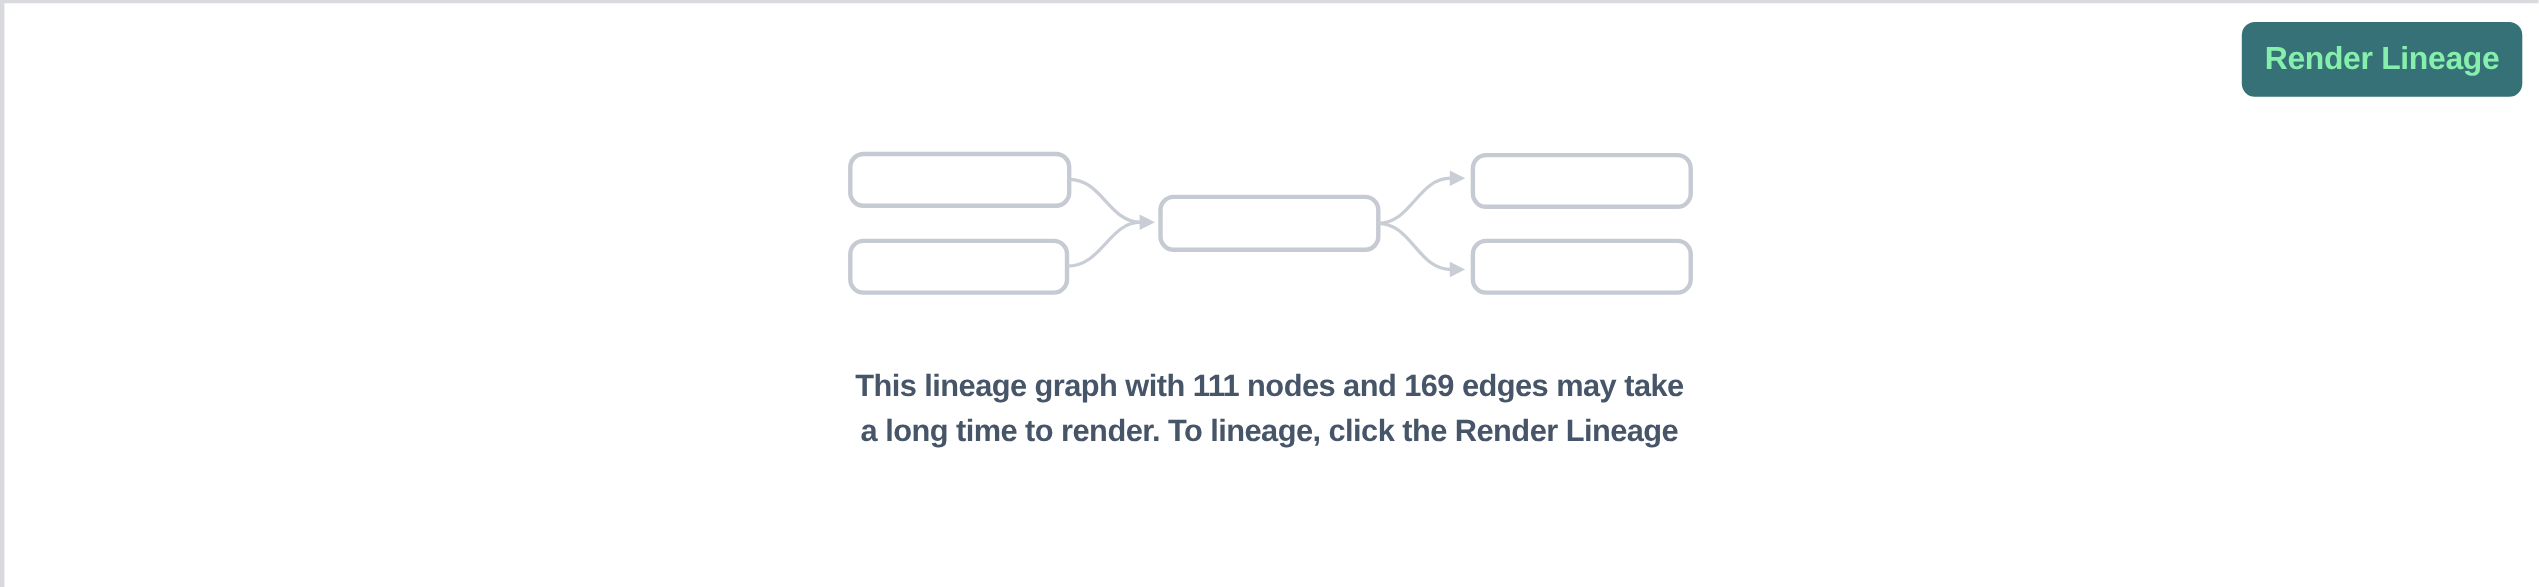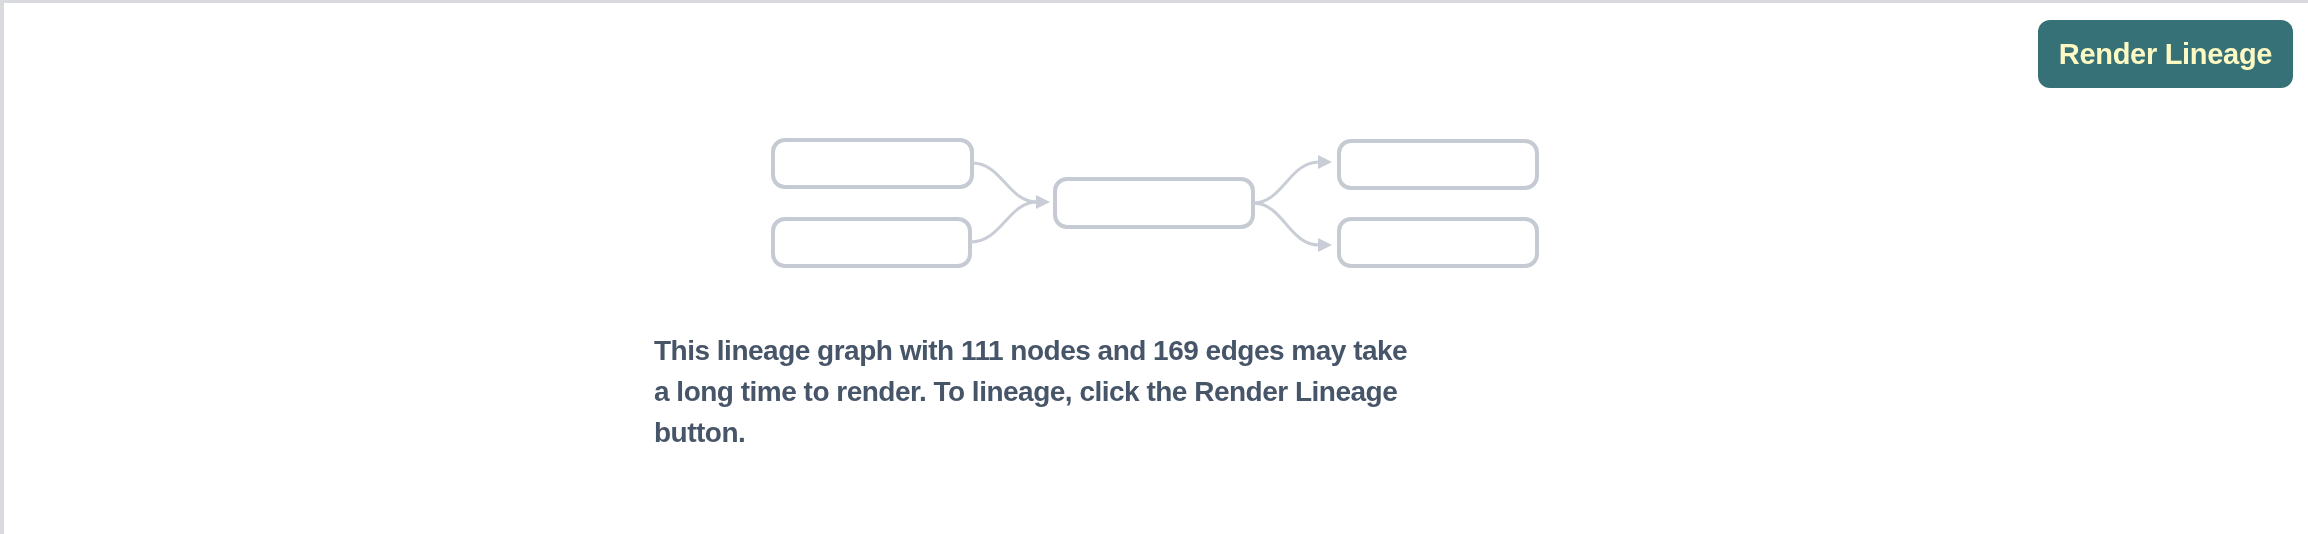--- a/index.html
+++ b/index.html
@@ -31,21 +31,21 @@
   }
   .render-btn {
     position: absolute;
     top: 20px;
     right: 15px;
     width: 255px;
     height: 68px;
     background: #357176;
     border: none;
     border-radius: 12px;
-    color: #fef9c3;
+    color: #86efac;
     font-family: "Liberation Sans", "DejaVu Sans", sans-serif;
     font-size: 29px;
     font-weight: 700;
     letter-spacing: -0.3px;
     display: flex;
     align-items: center;
     justify-content: center;
     cursor: pointer;
   }
   .illustration {
@@ -65,21 +65,21 @@
   }
   .illustration .arrow-head {
     fill: #c9cdd5;
     stroke: none;
   }
   .message {
     position: absolute;
     left: 654px;
     top: 330px;
     width: 1000px;
-    text-align: left;
+    text-align: center;
     color: #475569;
     font-size: 28px;
     font-weight: 700;
     letter-spacing: -0.5px;
     line-height: 41px;
   }
 </style>
 </head>
 <body>
 
@@ -106,16 +106,15 @@
 
     <path class="edge-path" d="M 488 68 C 518 68, 524 27, 554 27"></path>
     <polygon class="arrow-head" points="553,20 567,27 553,34"></polygon>
     <path class="edge-path" d="M 488 68 C 518 68, 524 110, 554 110"></path>
     <polygon class="arrow-head" points="553,103 567,110 553,117"></polygon>
   </svg>
 
   <div class="message">
     <div>This lineage graph with 111 nodes and 169 edges may take</div>
     <div>a long time to render. To lineage, click the Render Lineage</div>
-    <div>button.</div>
   </div>
 
 </div>
 
 </body></html>

